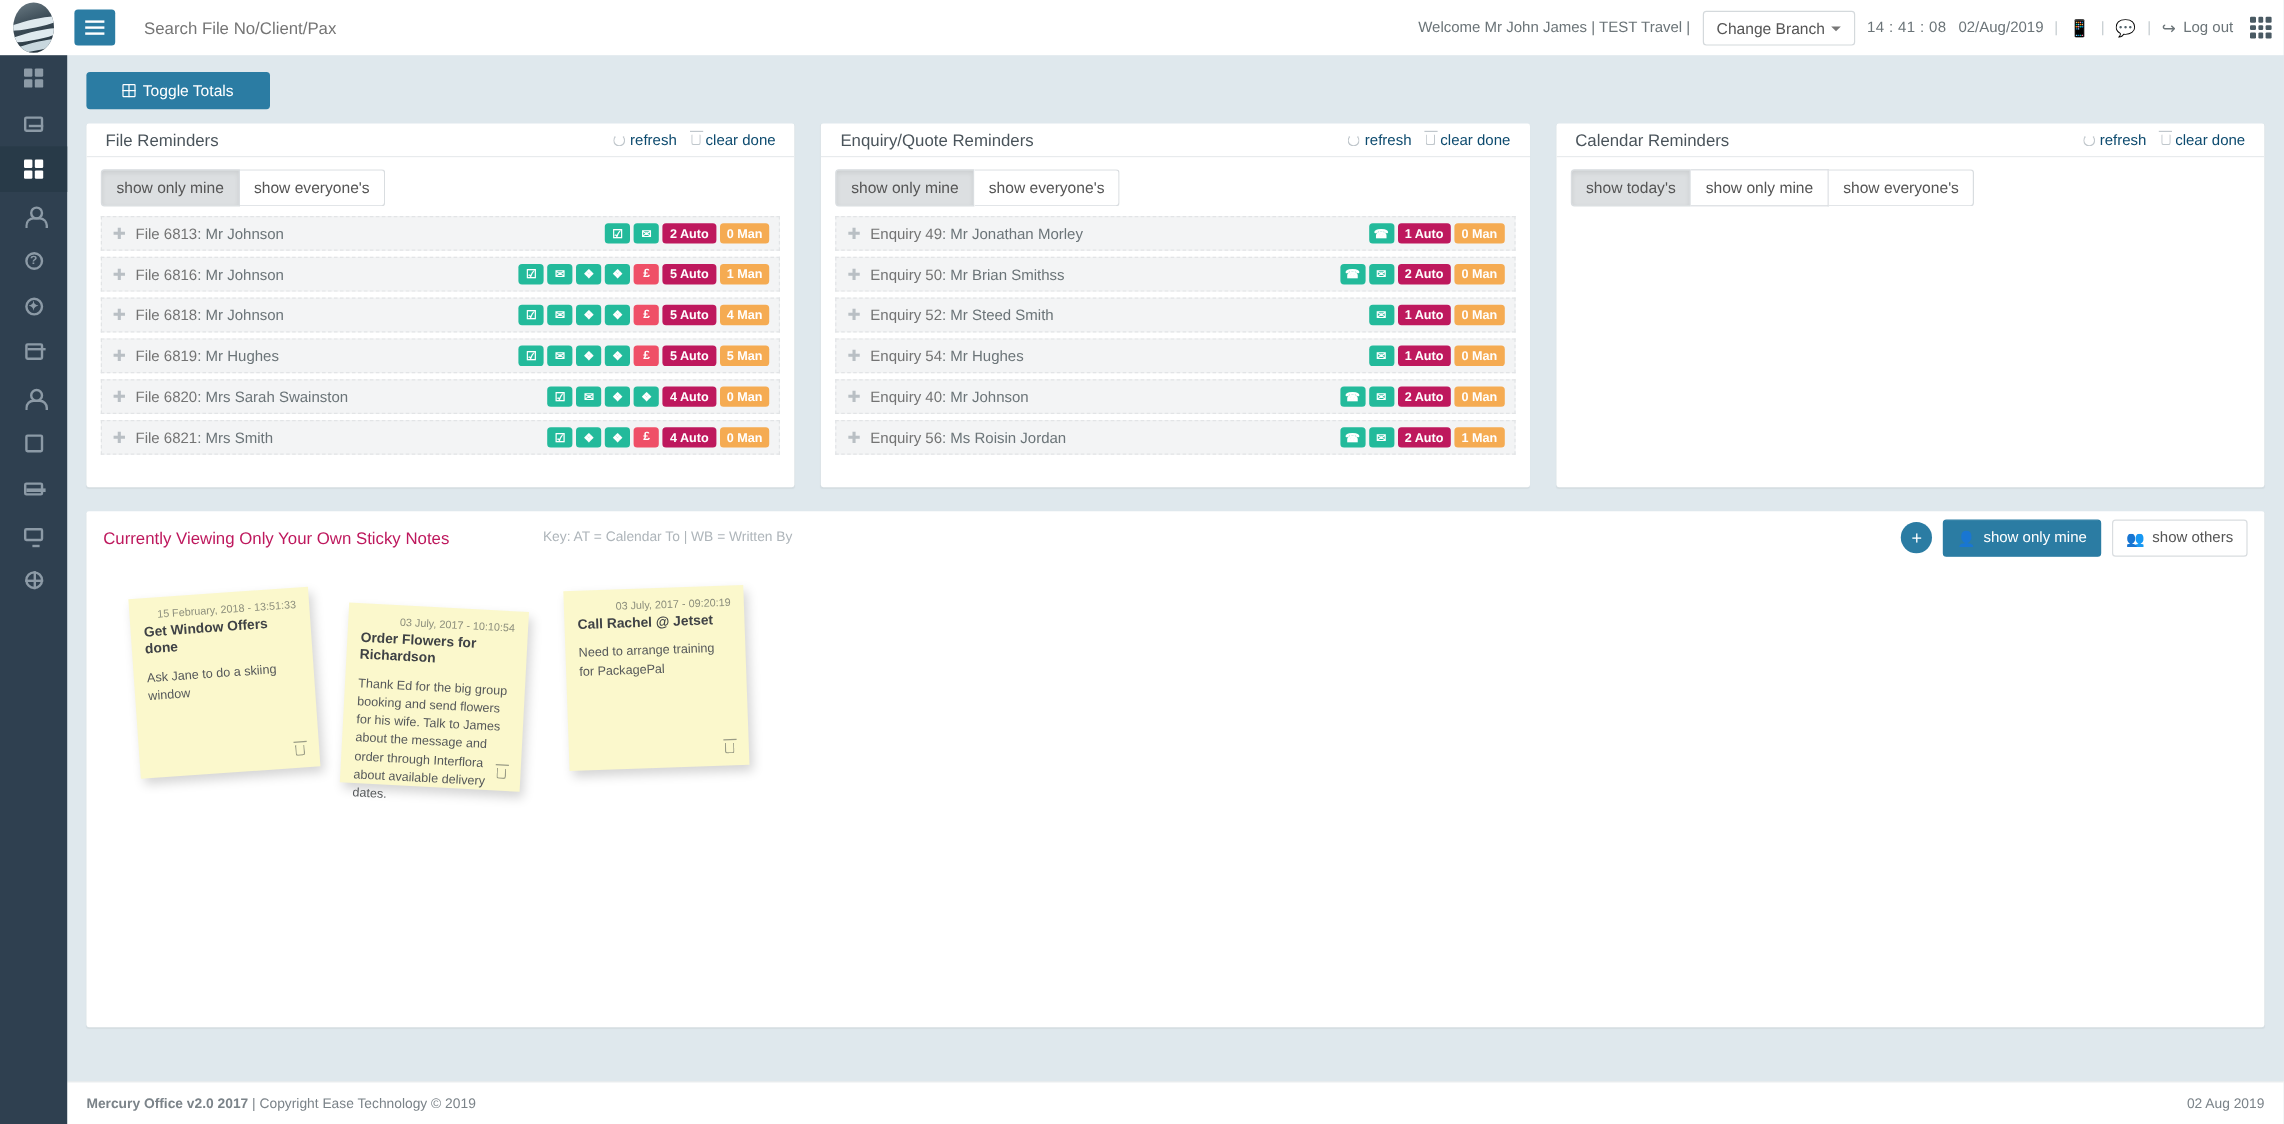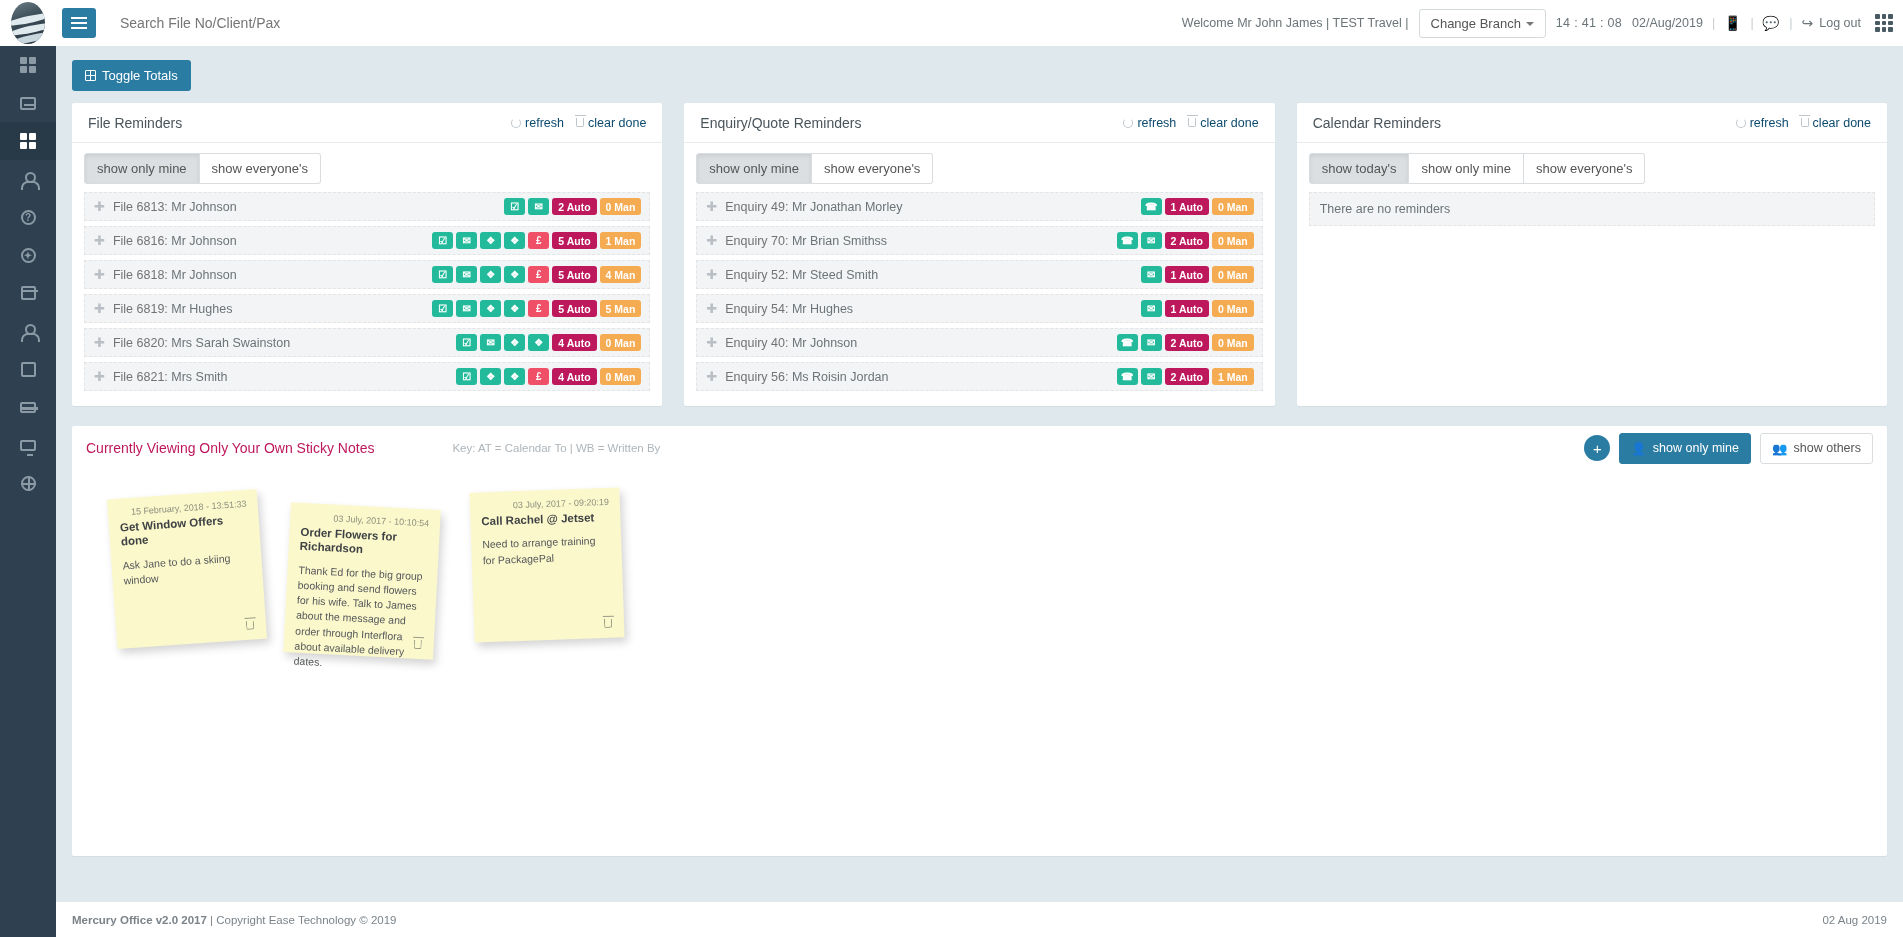--- a/index.html
+++ b/index.html
@@ -108,35 +108,35 @@
   
   .main {
     position: absolute; top: 46px; left: 56px; right: 0; bottom: 0;
     background: #dfe8ed; overflow: hidden;
   }
   .toggle-totals {
     margin: 14px 0 0 16px;
     display: inline-flex; align-items: center; gap: 6px;
     background: #2b7ca3; color: #fff;
     border: none; border-radius: 3px;
-    padding: 8px 13px; font-size: 13px; cursor: pointer;
+    padding: 8px 30px; font-size: 13px; cursor: pointer;
     font-family: "Liberation Sans", sans-serif;
   }
   .tt-ico { display:inline-block; width: 11px; height: 11px; border:1.5px solid #fff; border-radius:1px; position:relative;}
   .tt-ico::before{content:"";position:absolute;left:-1.5px;top:3.5px;width:11px;height:1.5px;background:#fff;}
   .tt-ico::after{content:"";position:absolute;left:3.5px;top:-1.5px;width:1.5px;height:11px;background:#fff;}
 
   .panels-row { display: flex; gap: 22px; padding: 12px 16px 0 16px; }
   .panel {
     background: #fff; border-radius: 2px; flex: 1;
     box-shadow: 0 1px 1px rgba(0,0,0,.05);
     height: 303px; overflow: hidden; position: relative;
   }
   .panel-head {
-    height: 40px; border-bottom: 1px solid #e8ebed;
+    height: 28px; border-bottom: 1px solid #e8ebed;
     display: flex; align-items: center; padding: 0 16px;
   }
   .panel-title { font-size: 14px; color: #4a545b; }
   .panel-actions { margin-left: auto; display: flex; gap: 12px; color: #0c4a6e; font-size: 12.5px; }
   .panel-action { cursor: pointer; display: inline-flex; align-items: center; gap: 4px; }
   .refresh-ico { display:inline-block; width:10px; height:10px; border:1.6px solid #c0c7cc; border-radius:50%;
                  border-top-color: transparent; }
   .trash-ico { display:inline-block; width:8px; height:9px; border:1.4px solid #c0c7cc; border-top:0; border-radius: 0 0 2px 2px; position:relative;}
   .trash-ico::before{content:"";position:absolute;left:-2.4px;top:-3px;width:11px;height:1.4px;background:#c0c7cc;}
 
@@ -455,21 +455,21 @@
               <span class="rem-link">Enquiry 49</span>
               <span class="rem-name">: Mr Jonathan Morley</span>
               <span class="badges">
                 <span class="bdg b-green ico">☎</span>
                 <span class="bdg b-cyan">1 Auto</span>
                 <span class="bdg b-orange">0 Man</span>
               </span>
             </div>
             <div class="rem-row">
               <span class="plus-ico">✚</span>
-              <span class="rem-link">Enquiry 70</span>
+              <span class="rem-link">Enquiry 50</span>
               <span class="rem-name">: Mr Brian Smithss</span>
               <span class="badges">
                 <span class="bdg b-green ico">☎</span>
                 <span class="bdg b-green ico">✉</span>
                 <span class="bdg b-cyan">2 Auto</span>
                 <span class="bdg b-orange">0 Man</span>
               </span>
             </div>
             <div class="rem-row">
               <span class="plus-ico">✚</span>
@@ -530,21 +530,20 @@
             <span>clear done</span>
           </span>
         </span>
       </div>
       <div class="panel-body">
         <div class="btn-group">
           <button class="bg-btn sel">show today's</button>
           <button class="bg-btn">show only mine</button>
           <button class="bg-btn">show everyone's</button>
         </div>
-        <div class="no-rem">There are no reminders</div>
       </div>
     </div>
   </div>
 
   
   <div class="sticky-panel">
     <div class="sticky-head">
       <span class="sticky-title">Currently Viewing Only Your Own Sticky Notes</span>
       <span class="sticky-key">Key: AT = Calendar To | WB = Written By</span>
       <span class="sticky-head-right">

